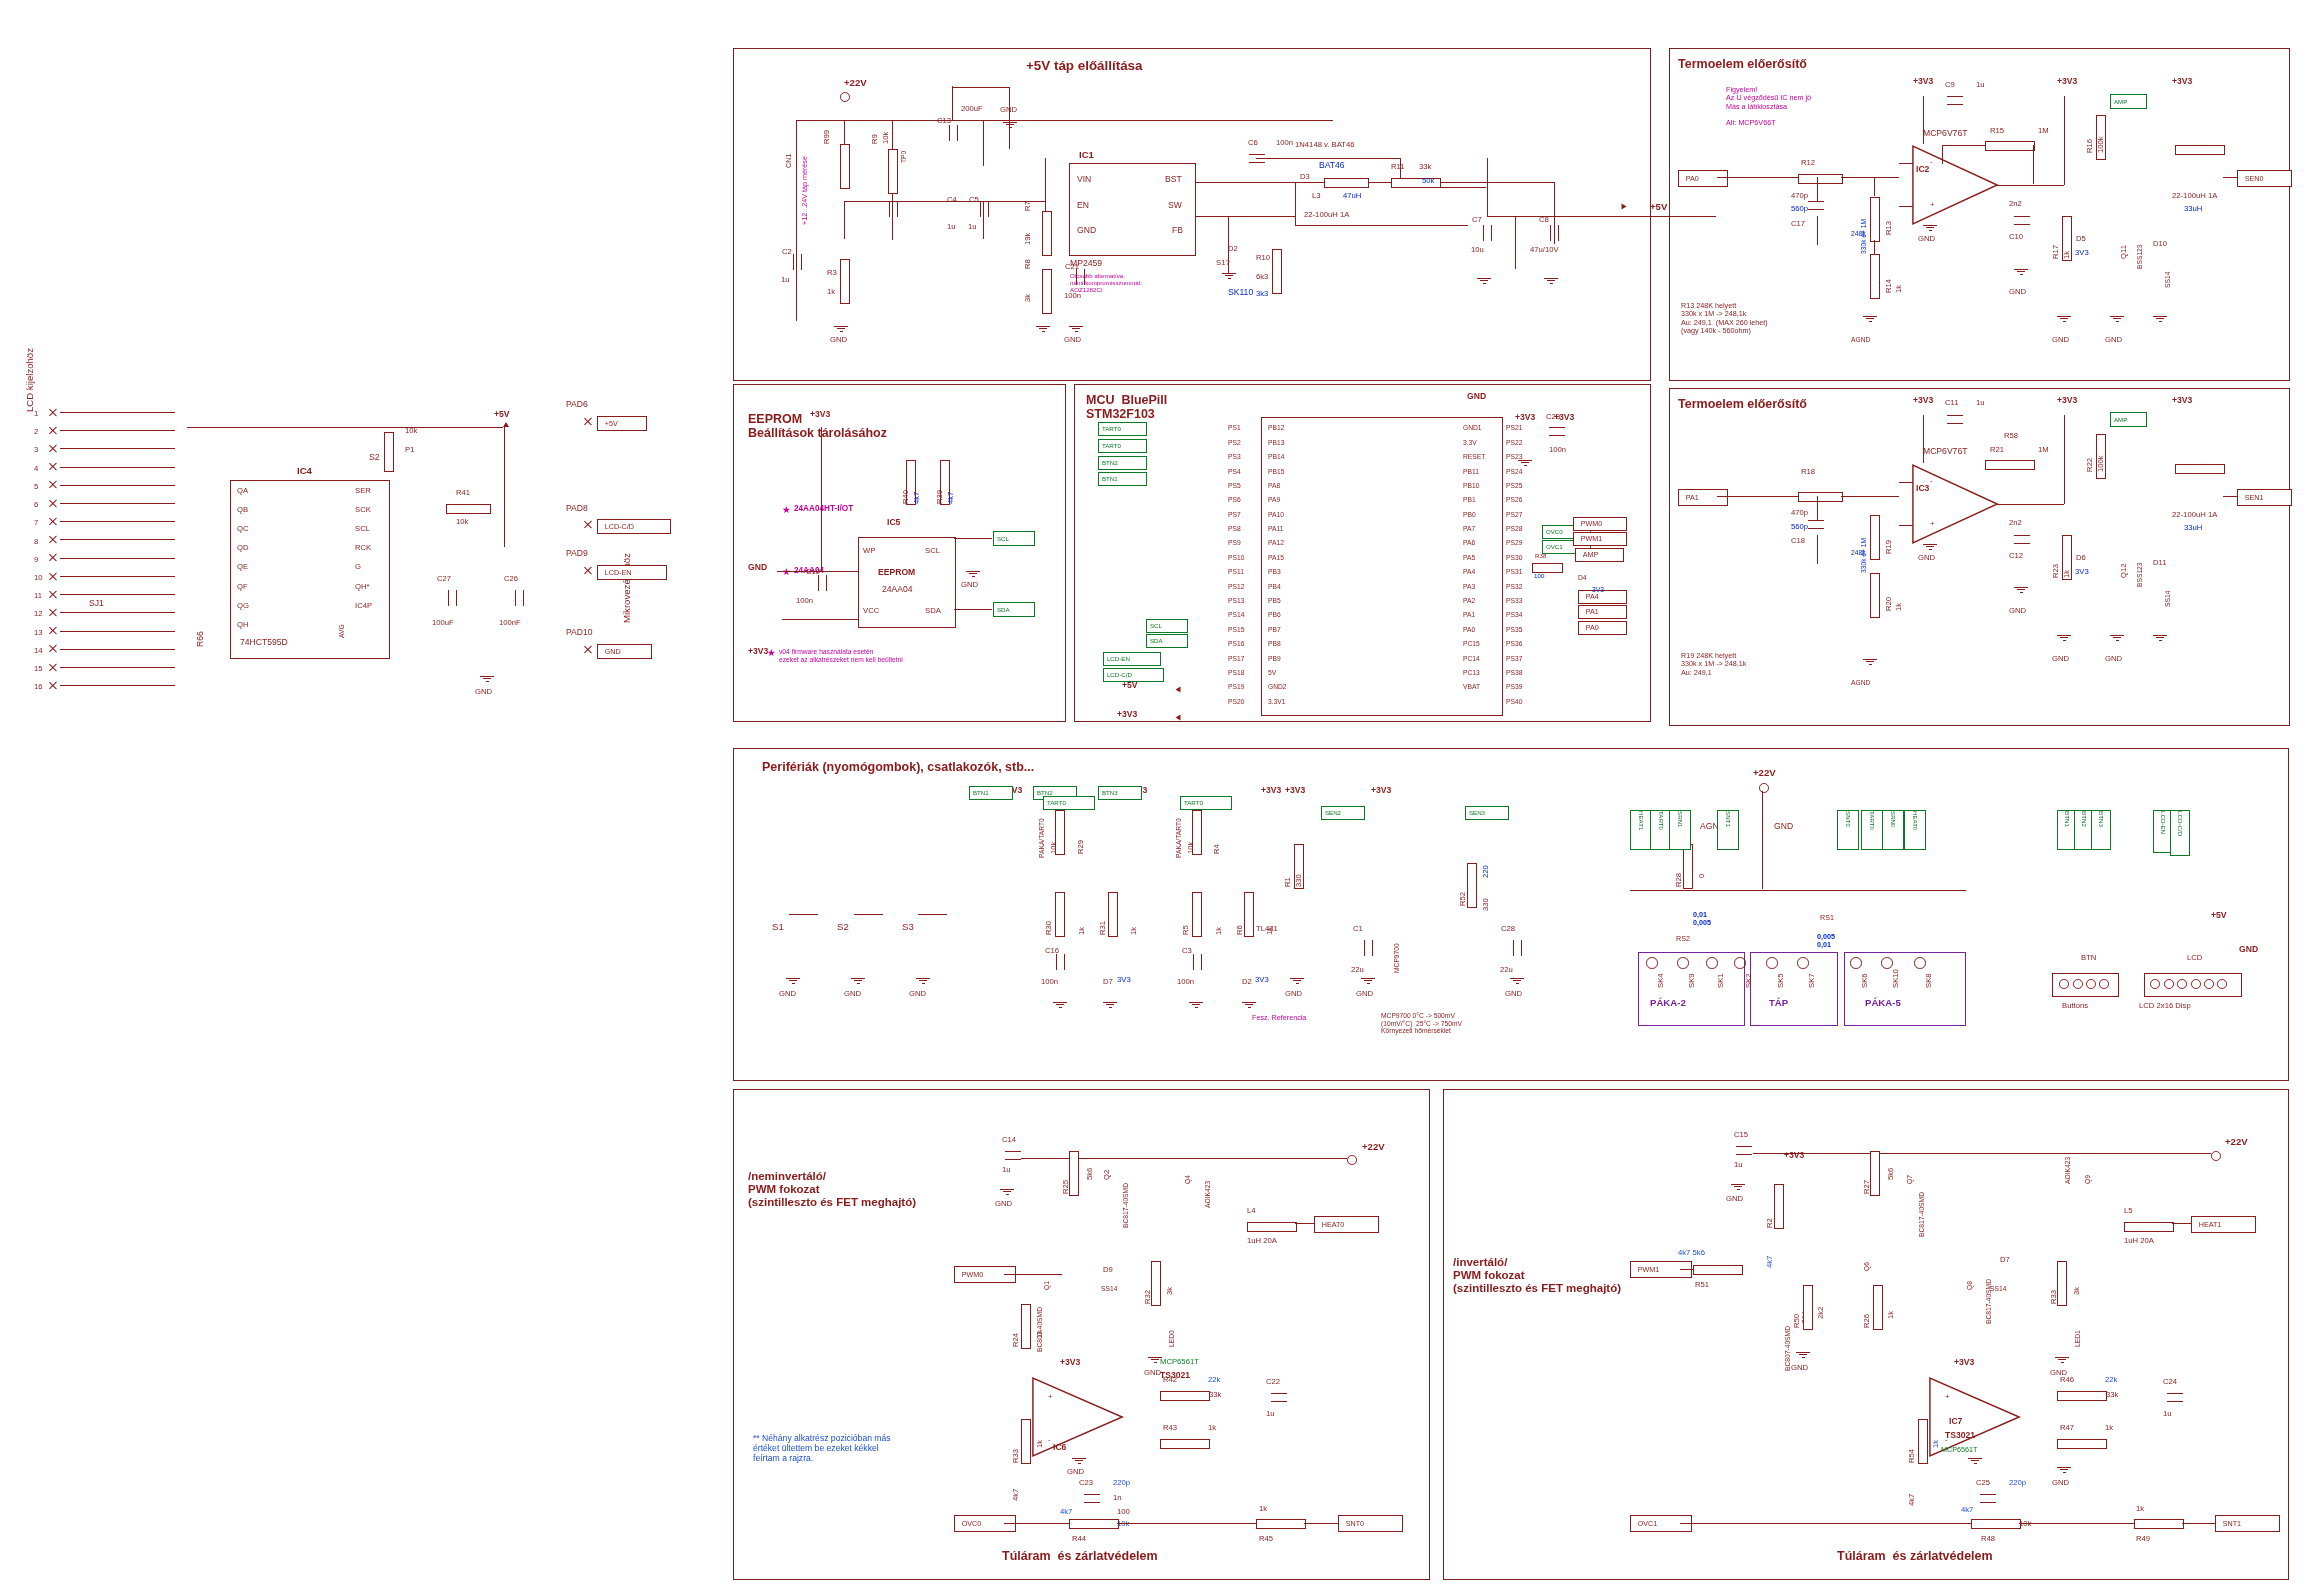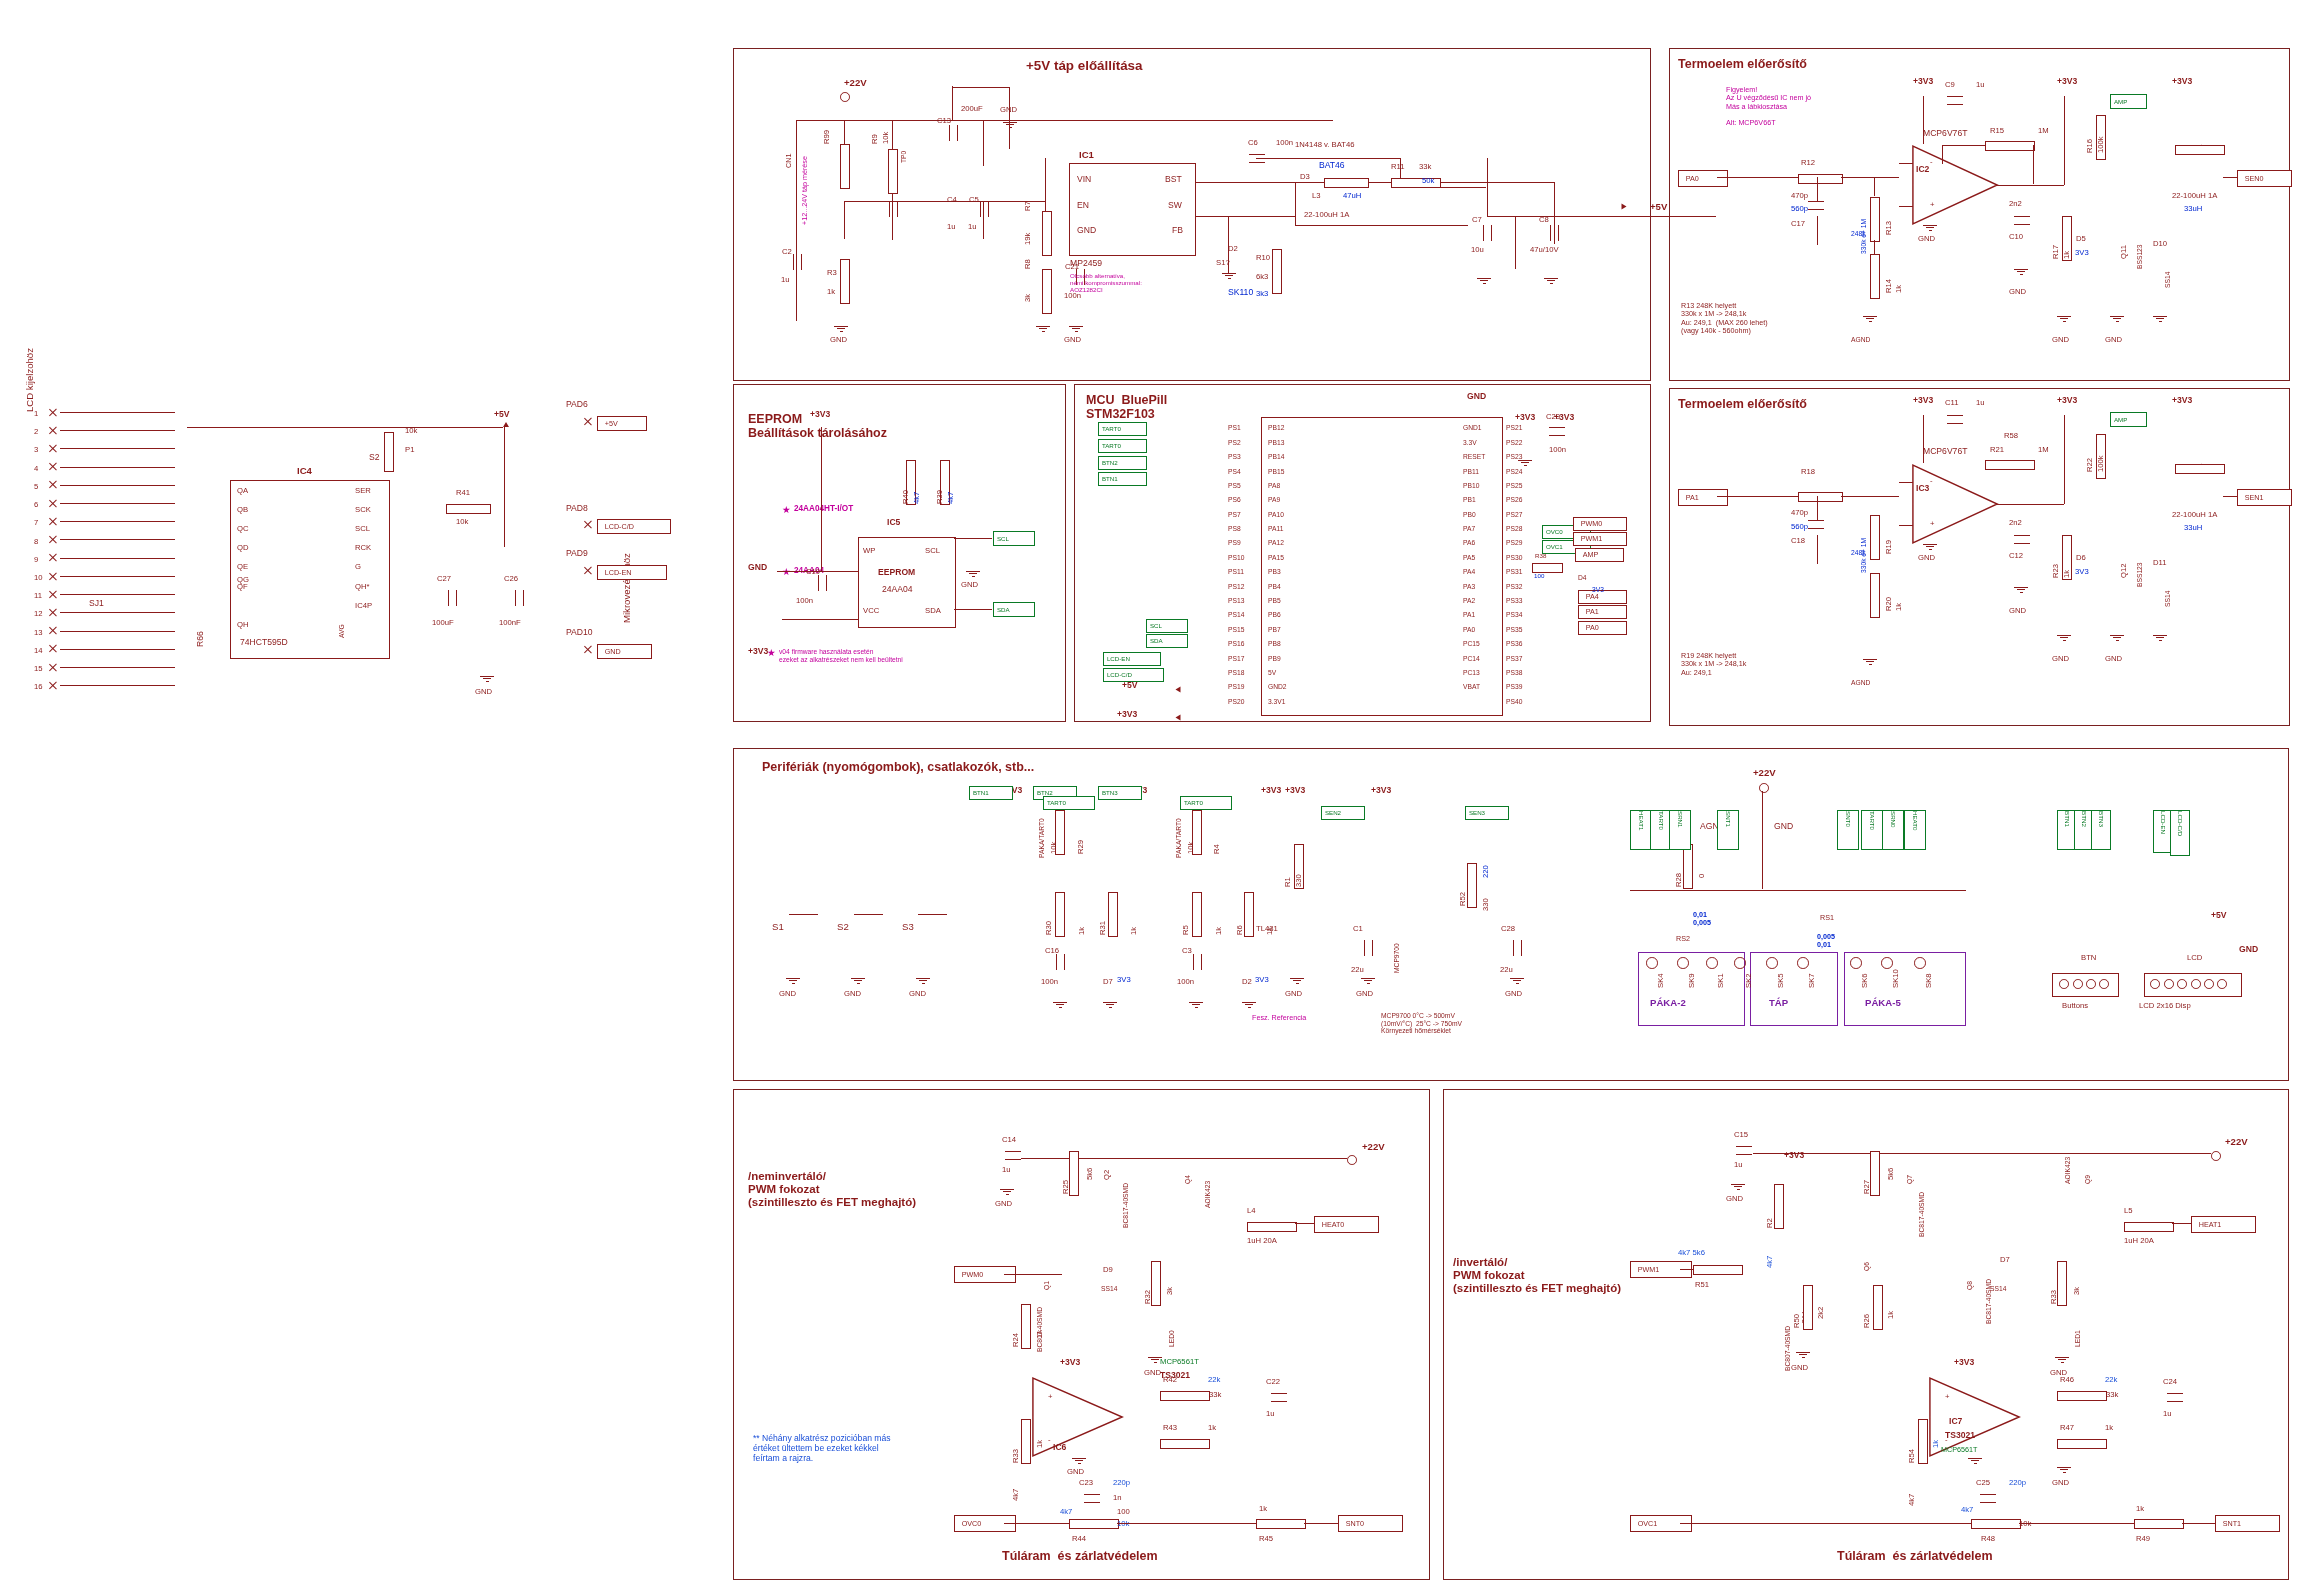--- a/index.html
+++ b/index.html
@@ -954,21 +954,21 @@
   <div class="ic" style="left:230px;top:480px;width:158px;height:177px;"></div>
   <div class="lbl t20 b" style="left:297px;top:465px;">IC4</div>
   <div class="lbl t18" style="left:240px;top:638px;">74HCT595D</div>
   <div id="ic4PinsL">
       <div class="lbl t16" style="left: 237px; top: 487px;">QA</div>
       <div class="lbl t16" style="left: 237px; top: 506px;">QB</div>
       <div class="lbl t16" style="left: 237px; top: 525px;">QC</div>
       <div class="lbl t16" style="left: 237px; top: 544px;">QD</div>
       <div class="lbl t16" style="left: 237px; top: 563px;">QE</div>
       <div class="lbl t16" style="left: 237px; top: 583px;">QF</div>
-      <div class="lbl t16" style="left: 237px; top: 576px;">QG</div>
+      <div class="lbl t16" style="left: 237px; top: 602px;">QG</div>
       <div class="lbl t16" style="left: 237px; top: 621px;">QH</div>
     </div>
   <div id="ic4PinsR">
       <div class="lbl t16" style="left: 355px; top: 487px;">SER</div>
       <div class="lbl t16" style="left: 355px; top: 506px;">SCK</div>
       <div class="lbl t16" style="left: 355px; top: 525px;">SCL</div>
       <div class="lbl t16" style="left: 355px; top: 544px;">RCK</div>
       <div class="lbl t16" style="left: 355px; top: 563px;">G</div>
       <div class="lbl t16" style="left: 355px; top: 583px;">QH*</div>
     </div>

